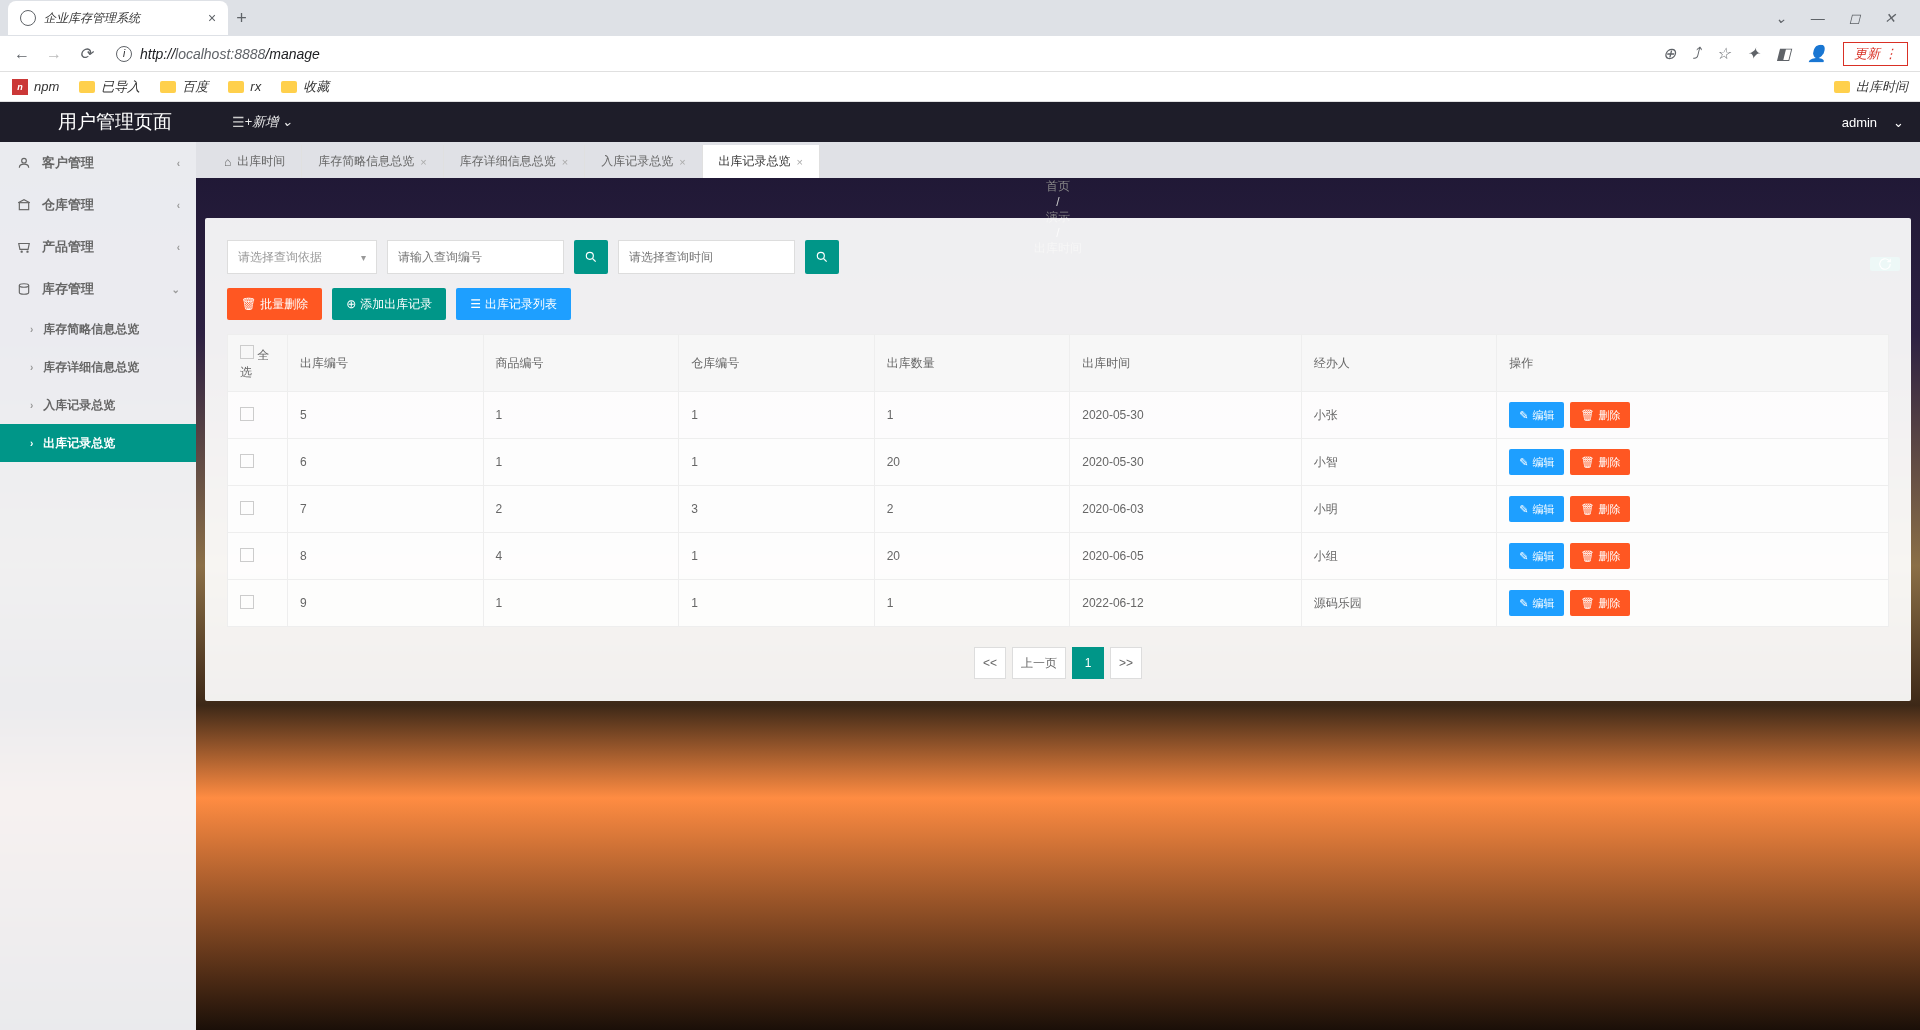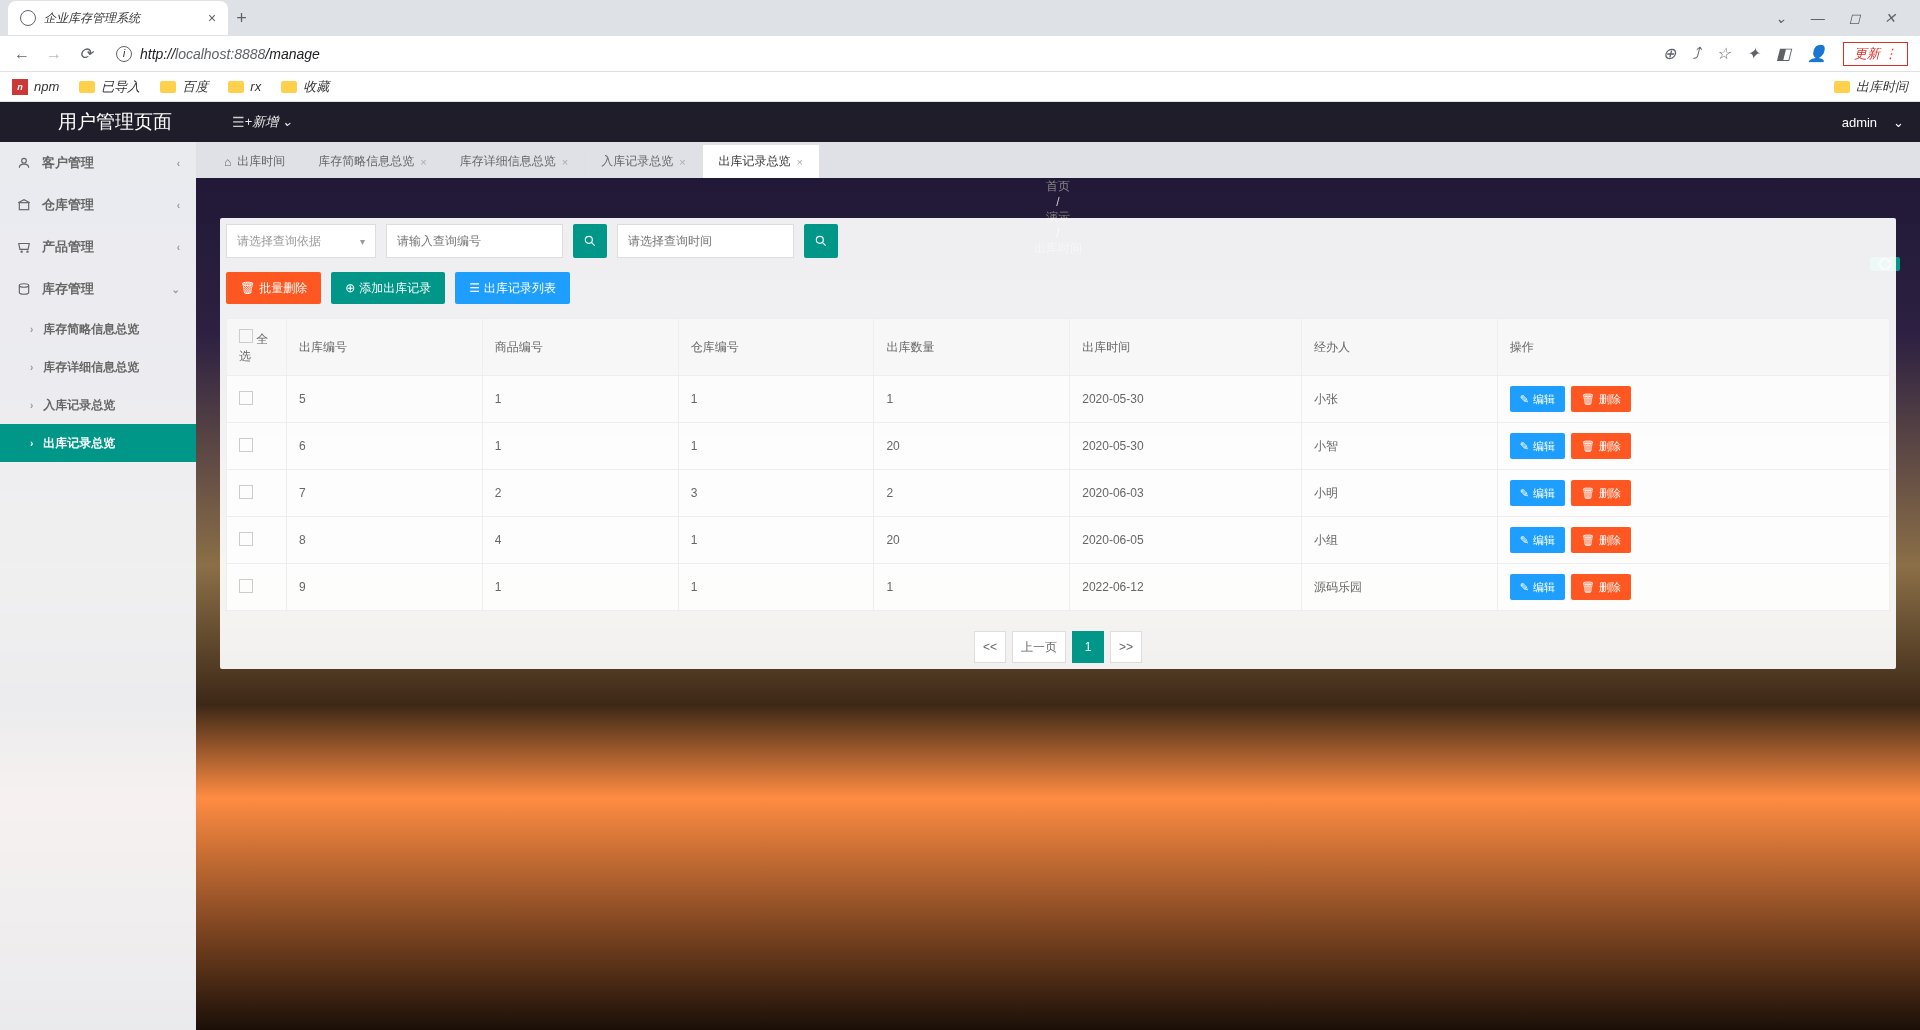--- a/index.html
+++ b/index.html
@@ -50,21 +50,21 @@
 .main { flex: 1; display: flex; flex-direction: column; }
 .tabs-row { height: 36px; background: rgba(245, 247, 250, 0.9); display: flex; align-items: flex-end; padding: 0 12px; }
 .page-tab { padding: 8px 16px; font-size: 12px; color: #666; display: flex; align-items: center; gap: 6px; cursor: pointer; border-right: 1px solid #e0e0e0; }
 .page-tab .x { font-size: 11px; color: #aaa; }
 .page-tab.active { background: #fff; color: #333; }
 
 .breadcrumb-row { height: 40px; display: flex; align-items: center; padding: 0 20px; font-size: 12px; color: #888; flex-direction: column; }
 .breadcrumb-row .sep { margin: 0 8px; color: #ccc; }
 .refresh-btn { margin-left: auto; width: 30px; height: 30px; background: #009688; color: #fff; display: flex; align-items: center; justify-content: center; cursor: pointer; border-radius: 2px; }
 
-.content-panel { margin: 0 24px 20px; background: rgba(255, 255, 255, 0.93); padding: 6px; border-radius: 2px; }
+.content-panel { margin: 0 9px 20px; background: rgba(255, 255, 255, 0.93); padding: 22px; border-radius: 2px; }
 .filter-row { display: flex; gap: 10px; margin-bottom: 14px; }
 .select-box { height: 34px; border: 1px solid #ddd; background: #fff; padding: 0 10px; font-size: 12px; color: #999; display: flex; align-items: center; min-width: 150px; cursor: pointer; }
 .select-box .caret { margin-left: auto; font-size: 10px; }
 .text-input { height: 34px; border: 1px solid #ddd; padding: 0 10px; font-size: 12px; min-width: 120px; outline: none; }
 .search-btn { width: 34px; height: 34px; background: #009688; color: #fff; display: flex; align-items: center; justify-content: center; cursor: pointer; border-radius: 2px; }
 
 .action-row { display: flex; gap: 10px; margin-bottom: 14px; }
 .btn { height: 32px; padding: 0 14px; color: #fff; font-size: 12px; display: flex; align-items: center; gap: 4px; cursor: pointer; border-radius: 2px; border: none; }
 .btn-danger { background: #ff5722; }
 .btn-success { background: #009688; }

